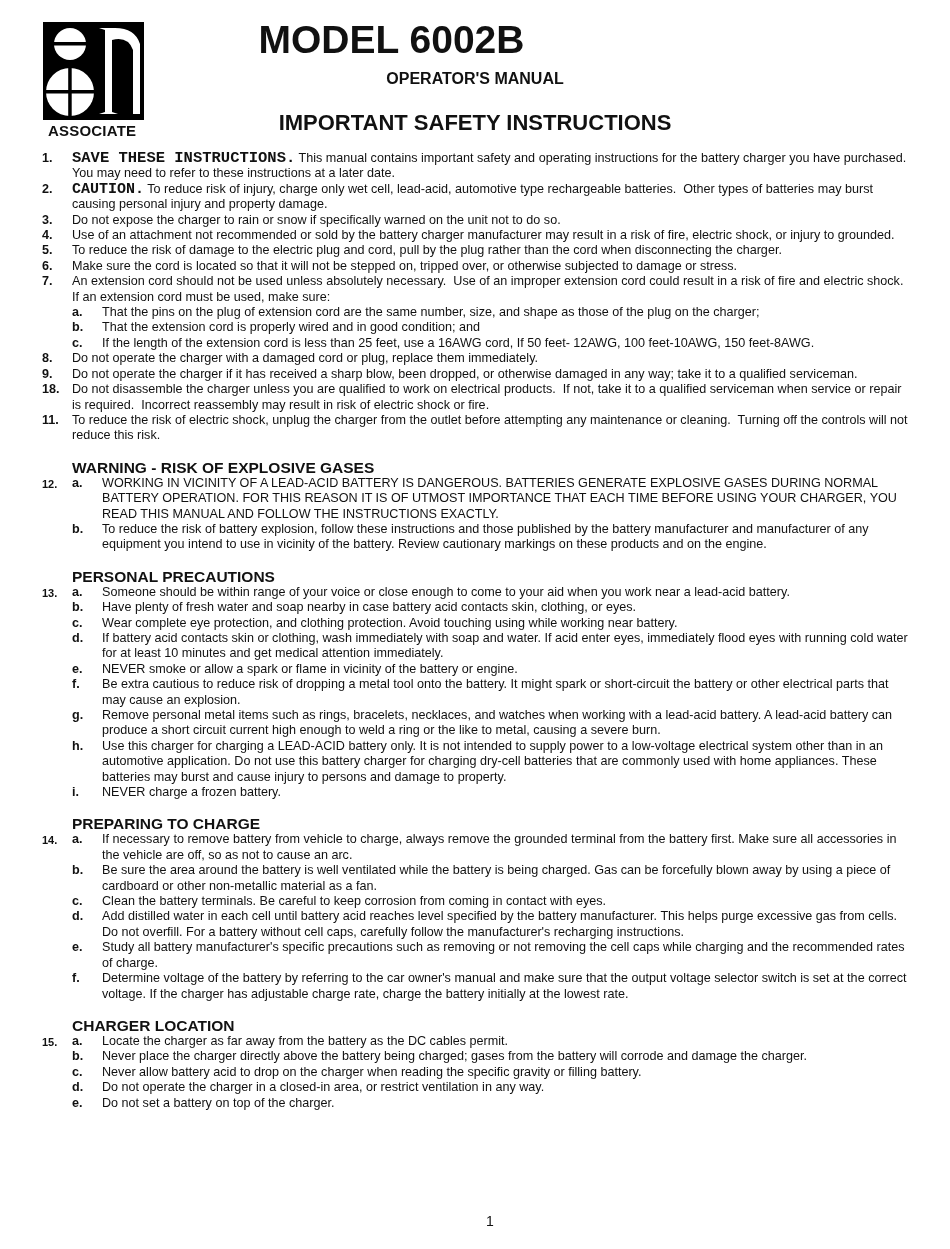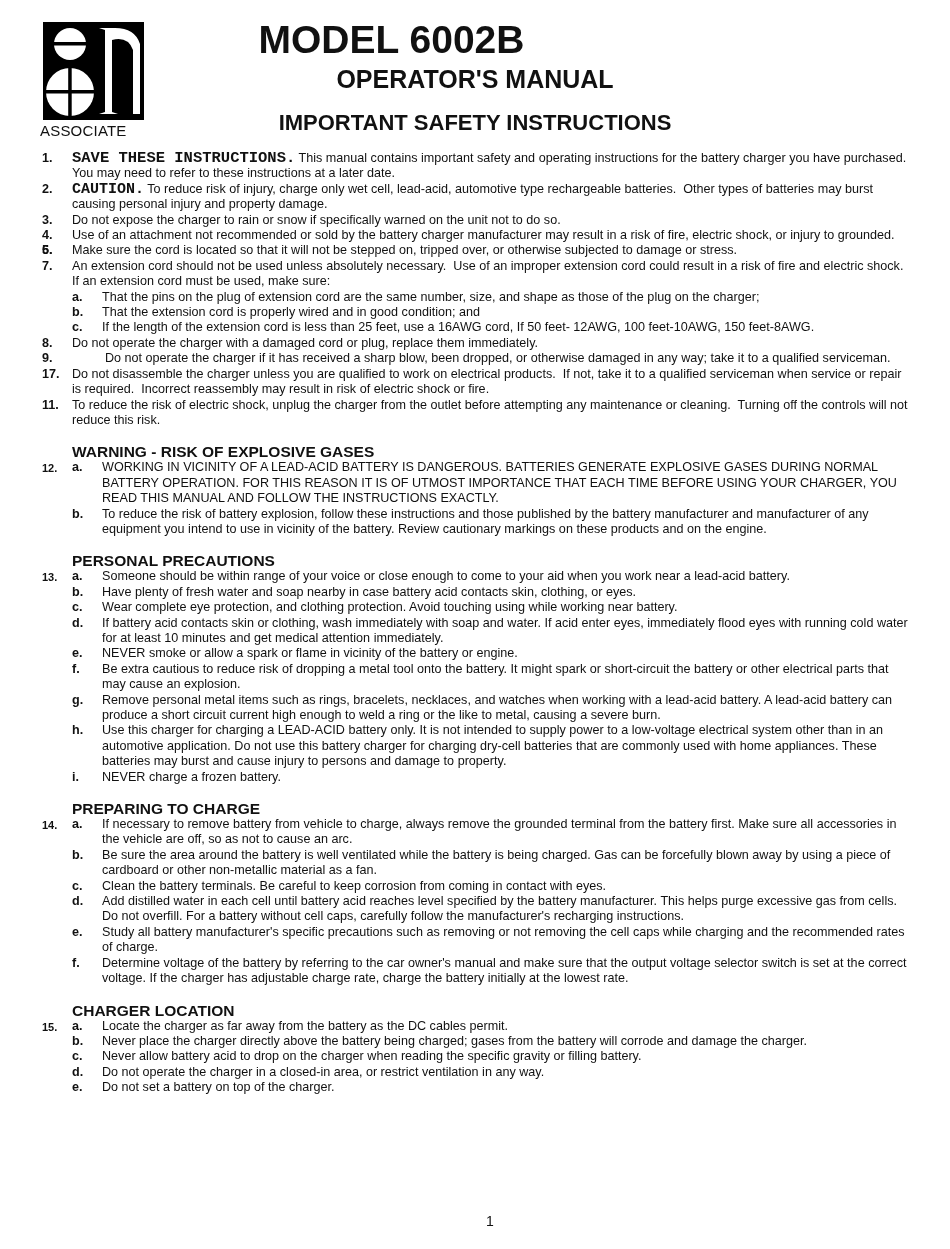--- a/index.html
+++ b/index.html
@@ -1,20 +1,20 @@
 <!DOCTYPE html>
 <html><head>
 <meta charset="utf-8">
 <style>
   html, body { margin: 0; padding: 0; background: #ffffff; }
   body { width: 950px; height: 1249px; position: relative; font-family: "Liberation Sans", sans-serif; color: #111; overflow: hidden; }
   .logo { position: absolute; left: 43px; top: 22px; width: 101px; height: 98px; }
-  .logo-caption { position: absolute; left: 40px; top: 122px; font-weight: normal; font-size: 15px; letter-spacing: 0.2px; }
+  .logo-caption { position: absolute; left: 48px; top: 122px; font-weight: bold; font-size: 15px; letter-spacing: 0.2px; }
   .title { position: absolute; left: 0; width: 783px; top: 18px; text-align: center; font-weight: bold; font-size: 39px; line-height: 44px; }
-  .subtitle { position: absolute; left: 0; width: 950px; top: 64px; text-align: center; font-weight: bold; font-size: 25px; line-height: 30px; }
+  .subtitle { position: absolute; left: 0; width: 950px; top: 64px; text-align: center; font-weight: bold; font-size: 16px; line-height: 30px; }
   .heading { position: absolute; left: 0; width: 950px; top: 109px; text-align: center; font-weight: bold; font-size: 22px; line-height: 28px; }
   .content { position: absolute; left: 42px; top: 151px; width: 872px; font-size: 12.6px; line-height: 15.4px; }
   .item { position: relative; padding-left: 30px; }
   .num { position: absolute; left: 0; top: 0; font-weight: bold; font-size: 12.6px; }
   .num.small { font-size: 11px; top: 18px; }
   .lead { font-weight: bold; font-size: 15.5px; font-family: Liberation Mono, monospace; }
   .lead.caution { font-size: 15px; }
   .sec-title { font-weight: bold; font-size: 15.5px; line-height: 17px; }
   .sub { position: relative; padding-left: 30px; }
   .sub .letter { position: absolute; left: 0; top: 0; font-weight: bold; }
@@ -43,26 +43,26 @@
 <div class="title">MODEL 6002B</div>
 <div class="subtitle">OPERATOR'S MANUAL</div>
 <div class="heading">IMPORTANT SAFETY INSTRUCTIONS</div>
 
 <div class="content">
   <div id="items">
       <div class="item"><span class="num">1.</span><span class="lead">SAVE THESE INSTRUCTIONS.</span><span style="white-space: pre-wrap;"> This manual contains important safety and operating instructions for the battery charger you have purchased.  You may need to refer to these instructions at a later date.</span></div>
       <div class="item"><span class="num">2.</span><span class="lead caution">CAUTION.</span><span style="white-space: pre-wrap;"> To reduce risk of injury, charge only wet cell, lead-acid, automotive type rechargeable batteries.  Other types of batteries may burst causing personal injury and property damage.</span></div>
       <div class="item"><span class="num">3.</span><span style="white-space: pre-wrap;">Do not expose the charger to rain or snow if specifically warned on the unit not to do so.</span></div>
       <div class="item"><span class="num">4.</span><span style="white-space: pre-wrap;">Use of an attachment not recommended or sold by the battery charger manufacturer may result in a risk of fire, electric shock, or injury to grounded.</span></div>
-      <div class="item"><span class="num">5.</span></div>
+      <div class="item"><span class="num">5.</span><span style="white-space: pre-wrap;">To reduce the risk of damage to the electric plug and cord, pull by the plug rather than the cord when disconnecting the charger.</span></div>
       <div class="item"><span class="num">6.</span><span style="white-space: pre-wrap;">Make sure the cord is located so that it will not be stepped on, tripped over, or otherwise subjected to damage or stress.</span></div>
       <div class="item"><span class="num">7.</span><span style="white-space: pre-wrap;">An extension cord should not be used unless absolutely necessary.  Use of an improper extension cord could result in a risk of fire and electric shock.  If an extension cord must be used, make sure:</span><div class="sub"><span class="letter">a.</span><span>That the pins on the plug of extension cord are the same number, size, and shape as those of the plug on the charger;</span></div><div class="sub"><span class="letter">b.</span><span>That the extension cord is properly wired and in good condition; and</span></div><div class="sub"><span class="letter">c.</span><span>If the length of the extension cord is less than 25 feet, use a 16AWG cord, If 50 feet- 12AWG, 100 feet-10AWG, 150 feet-8AWG.</span></div></div>
       <div class="item"><span class="num">8.</span><span style="white-space: pre-wrap;">Do not operate the charger with a damaged cord or plug, replace them immediately.</span></div>
-      <div class="item"><span class="num">9.</span><span style="white-space: pre-wrap; margin-left: 33px;">Do not operate the charger if it has received a sharp blow, been dropped, or otherwise damaged in any way; take it to a qualified serviceman.</span></div>
-      <div class="item"><span class="num">17.</span><span style="white-space: pre-wrap;">Do not disassemble the charger unless you are qualified to work on electrical products.  If not, take it to a qualified serviceman when service or repair is required.  Incorrect reassembly may result in risk of electric shock or fire.</span></div>
+      <div class="item"><span class="num">9.</span><span style="white-space: pre-wrap;">Do not operate the charger if it has received a sharp blow, been dropped, or otherwise damaged in any way; take it to a qualified serviceman.</span></div>
+      <div class="item"><span class="num">18.</span><span style="white-space: pre-wrap;">Do not disassemble the charger unless you are qualified to work on electrical products.  If not, take it to a qualified serviceman when service or repair is required.  Incorrect reassembly may result in risk of electric shock or fire.</span></div>
       <div class="item"><span class="num">11.</span><span style="white-space: pre-wrap;">To reduce the risk of electric shock, unplug the charger from the outlet before attempting any maintenance or cleaning.  Turning off the controls will not reduce this risk.</span></div>
     </div>
   <div id="sections">
       <div class="item section">
         <span class="num small">12.</span>
         <div class="sec-title">WARNING - RISK OF EXPLOSIVE GASES</div>
         <div class="sub"><span class="letter">a.</span><span>WORKING IN VICINITY OF A LEAD-ACID BATTERY IS DANGEROUS.  BATTERIES GENERATE EXPLOSIVE GASES DURING NORMAL BATTERY OPERATION.  FOR THIS REASON IT IS OF UTMOST IMPORTANCE THAT EACH TIME BEFORE USING YOUR CHARGER, YOU READ THIS MANUAL AND FOLLOW THE INSTRUCTIONS EXACTLY.</span></div>
         <div class="sub"><span class="letter">b.</span><span>To reduce the risk of battery explosion, follow these instructions and those published by the battery manufacturer and manufacturer of any equipment you intend to use in vicinity of the battery.  Review cautionary markings on these products and on the engine.</span></div>
       </div>
       <div class="item section">

